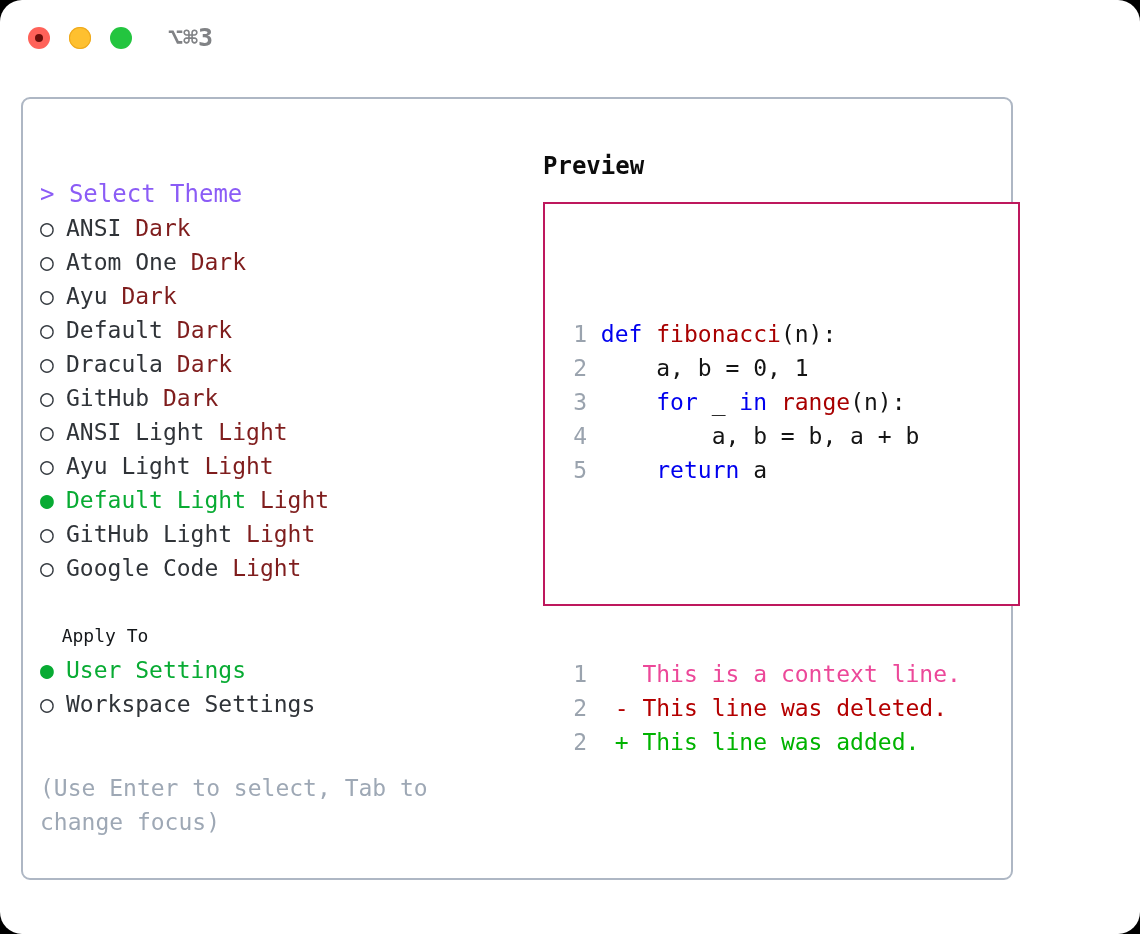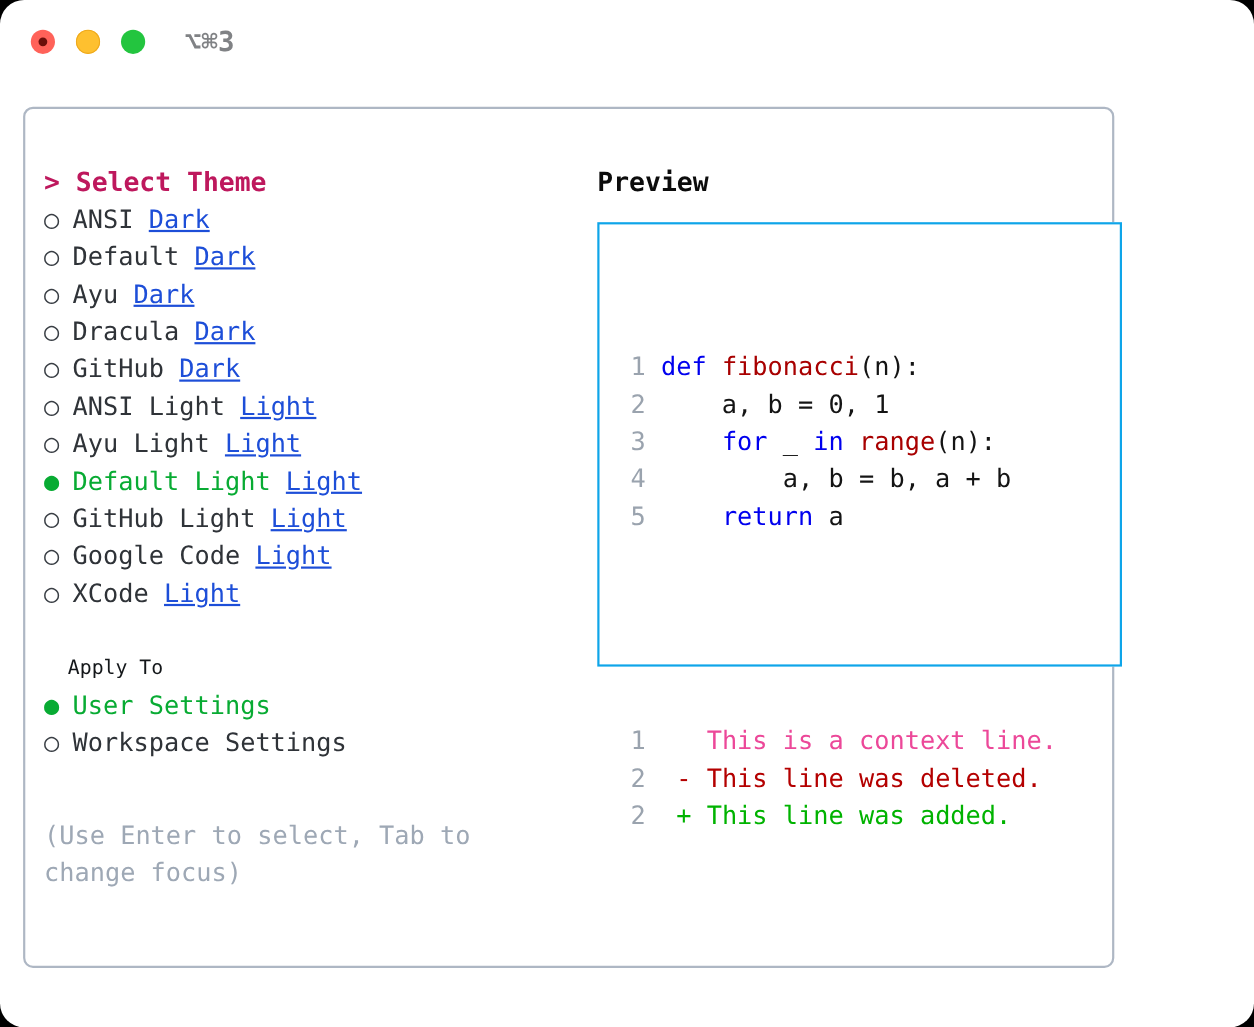--- a/index.html
+++ b/index.html
@@ -92,43 +92,43 @@
 
   
   .left-col {
     position: absolute;
     left: 17px;
     top: 50px;
     width: 460px;
   }
   .list-title {
     font-size: 24px;
-    font-weight: bold;
-    color: #be185d;
-    line-height: 34px;
-    white-space: pre;
+    font-weight: normal;
+    color: #8b5cf6;
+    line-height: 34px;
+    white-space: pre;
+    margin-top: 28px;
   }
   .row {
     font-size: 23px;
     line-height: 34px;
     color: #2f3338;
     white-space: pre;
     display: block;
   }
   .marker {
     display: inline-block;
     width: 26px;
     color: #3a3f45;
   }
   .marker.sel { color: #08ab33; }
   .row.selected .name { color: #08ab33; }
   .name { color: #2f3338; text-align: center; }
   .tag {
-    color: #1d4ed8;
-    text-decoration: underline;
+    color: #7f1d1d;
   }
   .section-head {
     font-size: 18px;
     line-height: 34px;
     color: #14171a;
     white-space: pre;
     display: block;
   }
   .spacer-row { height: 34px; }
   .hint {
@@ -151,21 +151,21 @@
     font-size: 24px;
     font-weight: bold;
     color: #0c0c0c;
     line-height: 34px;
     white-space: pre;
   }
   .preview-box {
     margin-top: 19px;
     width: 477px;
     height: 404px;
-    border: 2px solid #0ea5e9;
+    border: 2px solid #be185d;
     box-sizing: border-box;
     background: #ffffff;
     position: relative;
   }
   .code {
     position: absolute;
     left: 18px;
     top: 45px;
     font-size: 23px;
     line-height: 34px;
@@ -200,30 +200,30 @@
     <div class="shortcut">⌥⌘3</div>
   </div>
 
   <div class="panel">
     <div class="columns">
 
       <div class="left-col">
         <div class="list-title">&gt; Select Theme</div>
         <div id="theme-rows">
             <div class="row"><span class="marker">○</span><span class="name">ANSI</span><span> </span><span class="tag">Dark</span></div>
+            <div class="row"><span class="marker">○</span><span class="name">Atom One</span><span> </span><span class="tag">Dark</span></div>
+            <div class="row"><span class="marker">○</span><span class="name">Ayu</span><span> </span><span class="tag">Dark</span></div>
             <div class="row"><span class="marker">○</span><span class="name">Default</span><span> </span><span class="tag">Dark</span></div>
-            <div class="row"><span class="marker">○</span><span class="name">Ayu</span><span> </span><span class="tag">Dark</span></div>
             <div class="row"><span class="marker">○</span><span class="name">Dracula</span><span> </span><span class="tag">Dark</span></div>
             <div class="row"><span class="marker">○</span><span class="name">GitHub</span><span> </span><span class="tag">Dark</span></div>
             <div class="row"><span class="marker">○</span><span class="name">ANSI Light</span><span> </span><span class="tag">Light</span></div>
             <div class="row"><span class="marker">○</span><span class="name">Ayu Light</span><span> </span><span class="tag">Light</span></div>
             <div class="row selected"><span class="marker sel">●</span><span class="name">Default Light</span><span> </span><span class="tag">Light</span></div>
             <div class="row"><span class="marker">○</span><span class="name">GitHub Light</span><span> </span><span class="tag">Light</span></div>
             <div class="row"><span class="marker">○</span><span class="name">Google Code</span><span> </span><span class="tag">Light</span></div>
-            <div class="row"><span class="marker">○</span><span class="name">XCode</span><span> </span><span class="tag">Light</span></div>
           </div>
 
         <div class="spacer-row"></div>
         <div class="section-head">  Apply To</div>
         <div id="apply-rows">
             <div class="row selected"><span class="marker sel">●</span><span class="name">User Settings</span></div>
             <div class="row"><span class="marker">○</span><span class="name">Workspace Settings</span></div>
           </div>
 
         <div class="hint">(Use Enter to select, Tab to change focus)</div>

